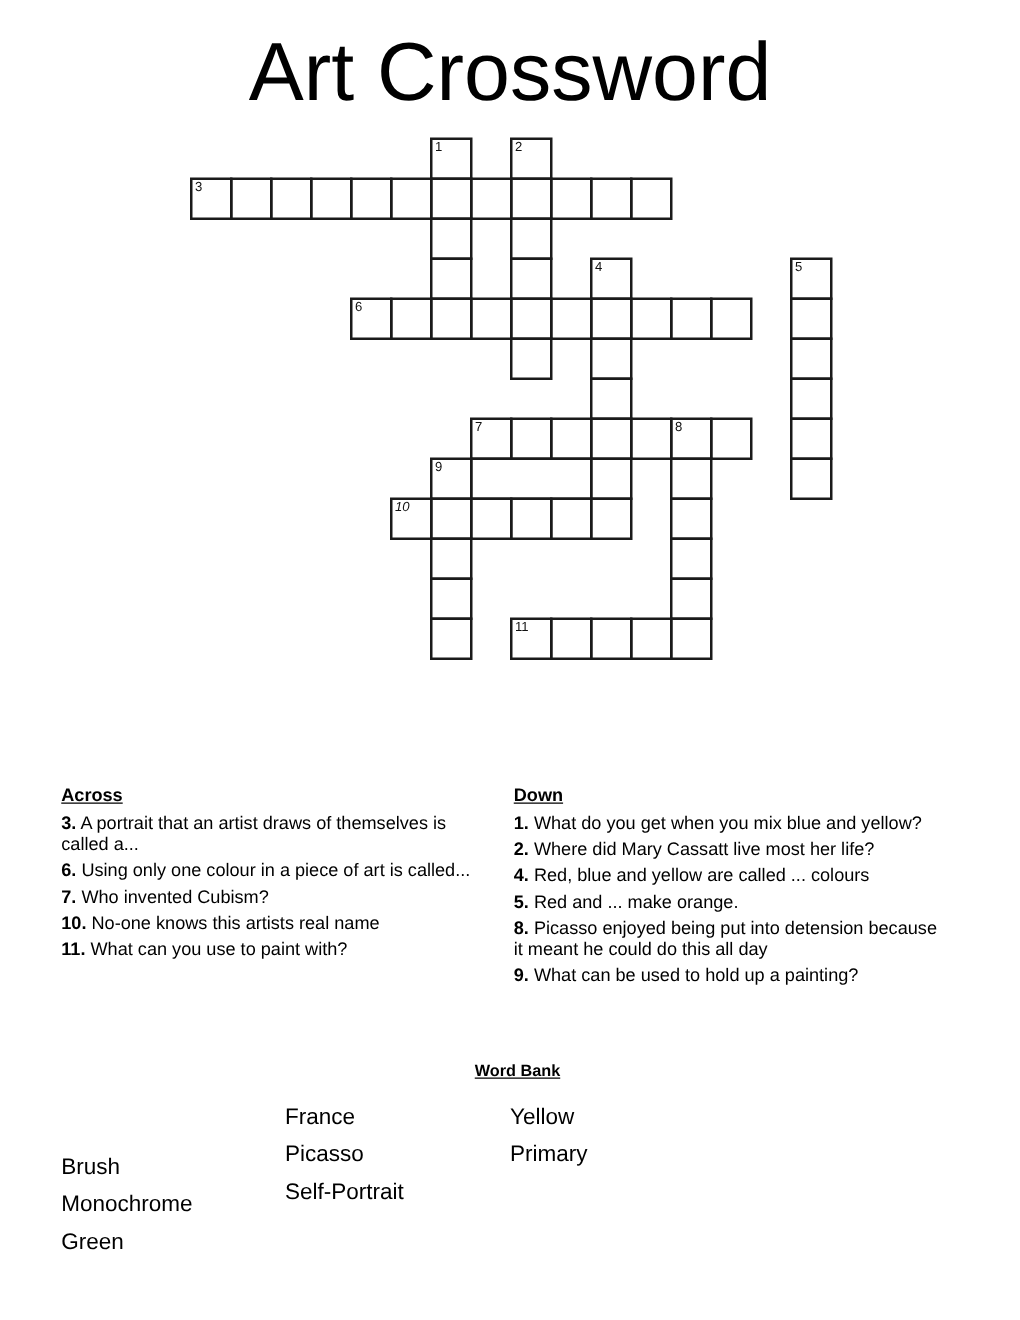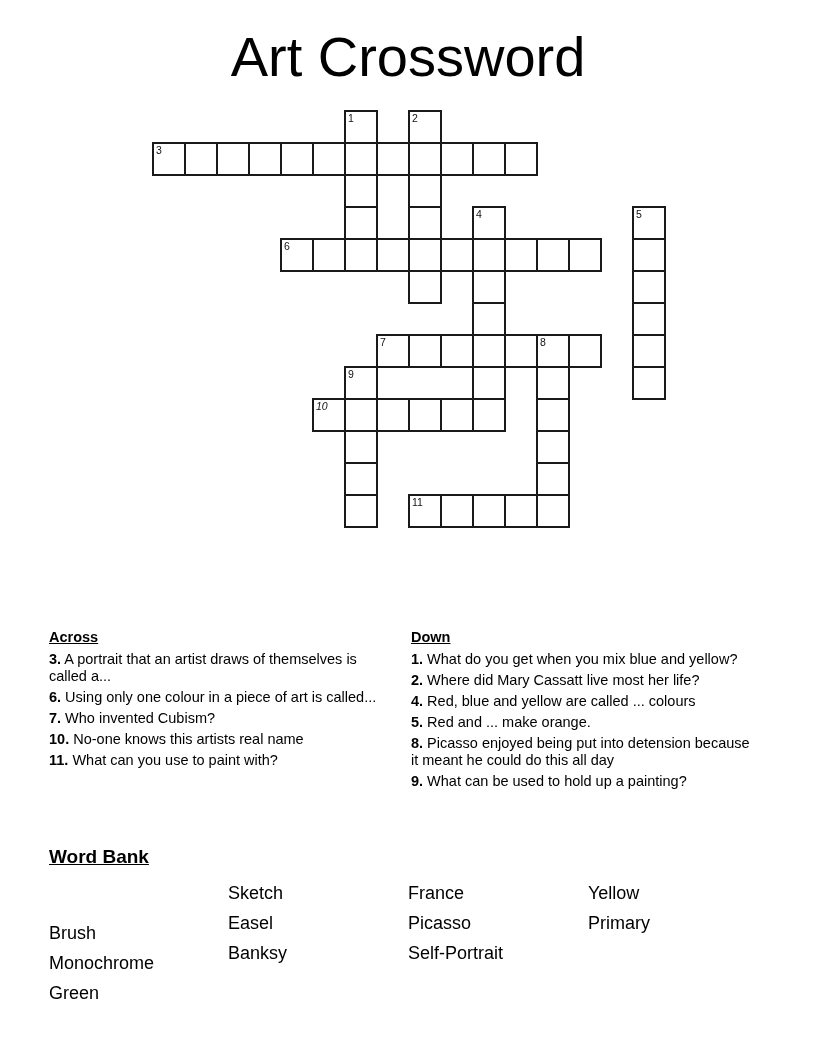--- a/index.html
+++ b/index.html
@@ -13,21 +13,21 @@
     color: #000000;
     overflow: hidden;
   }
   .title {
     position: absolute;
     top: 28px;
     left: 0;
     width: 100%;
     margin: 0;
     text-align: center;
-    font-size: 56px;
+    font-size: 66px;
     font-weight: 400;
     line-height: 58px;
     color: #000000;
   }
   
   .grid {
     position: absolute;
     left: 152px;
     top: 110px;
     width: 516px;
@@ -69,25 +69,26 @@
   }
   p.clue {
     font-size: 14.5px;
     line-height: 17px;
     margin: 0 0 4px 0;
   }
   p.clue b { font-weight: bold; }
   
   .wordbank { position: absolute; left: 49px; top: 845px; width: 730px; }
   .wb-heading {
-    font-size: 19px;
+    font-size: 13px;
     font-weight: bold;
     text-decoration: underline;
     line-height: 24px;
     margin: 0 0 9px 0;
+    text-align: center;
   }
   .wb-columns { display: flex; }
   .wb-col { display: flex; flex-direction: column; }
   .wb-col-0 { width: 179px; margin-top: 40px; }
   .wb-col-1 { width: 180px; }
   .wb-col-2 { width: 180px; }
   .wb-word { font-size: 18px; line-height: 30px; }
 </style>
 </head>
 <body>
@@ -211,25 +212,20 @@
   </div>
 
   <div class="wordbank">
     <div class="wb-heading">Word Bank</div>
     <div class="wb-columns" id="wb-columns">
         <div class="wb-col wb-col-0">
           <div class="wb-word">Brush</div>
           <div class="wb-word">Monochrome</div>
           <div class="wb-word">Green</div>
         </div>
-        <div class="wb-col wb-col-1">
-          <div class="wb-word">Sketch</div>
-          <div class="wb-word">Easel</div>
-          <div class="wb-word">Banksy</div>
-        </div>
         <div class="wb-col wb-col-2">
           <div class="wb-word">France</div>
           <div class="wb-word">Picasso</div>
           <div class="wb-word">Self-Portrait</div>
         </div>
         <div class="wb-col wb-col-3">
           <div class="wb-word">Yellow</div>
           <div class="wb-word">Primary</div>
         </div>
       </div>

